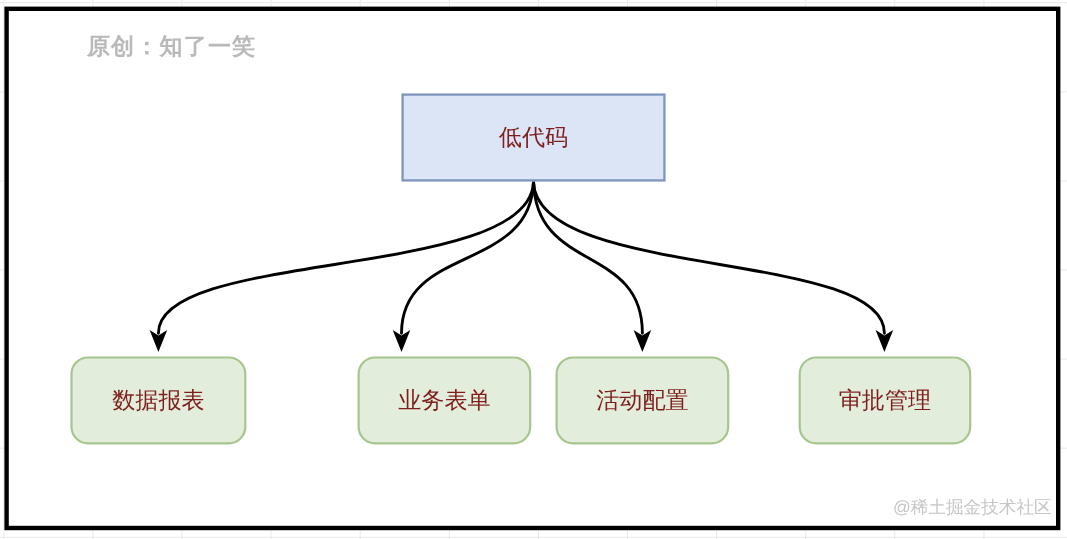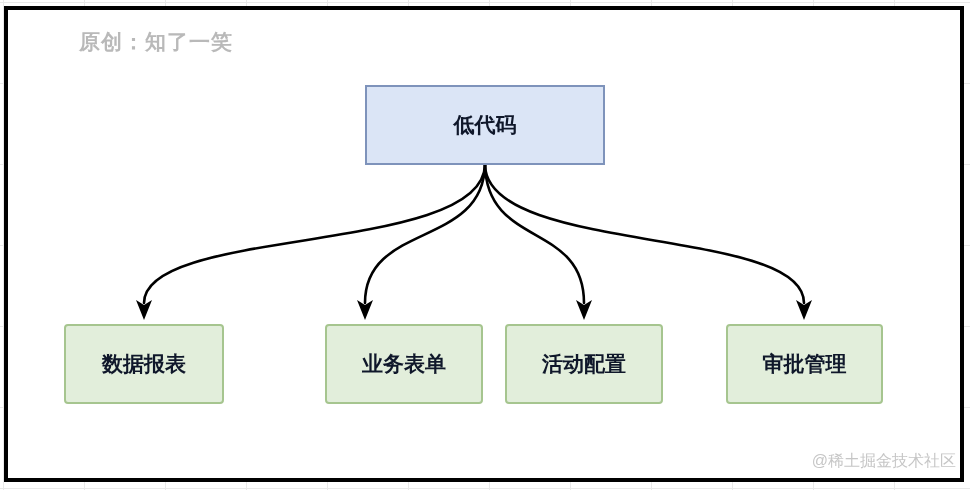--- a/index.html
+++ b/index.html
@@ -40,38 +40,38 @@
     right: 14px; top: 451px;
     font-size: 16px;
     color: #c6c6c6;
     white-space: nowrap;
   }
   .node {
     position: absolute;
     display: flex;
     align-items: center;
     justify-content: center;
-    font-weight: bold;
+    font-weight: normal;
     font-size: 21px;
-    color: #0f172a;
+    color: #7f1d1d;
     box-sizing: border-box;
     white-space: nowrap;
   }
   .node-root {
     left: 365px; top: 85px;
     width: 240px; height: 80px;
     background: #dbe5f6;
     border: 2px solid #7e93bb;
   }
   .node-child {
     top: 324px;
     height: 80px;
     background: #e2eedb;
     border: 2px solid #a6c58f;
-    border-radius: 4px;
+    border-radius: 16px;
   }
   .child-0 { left: 64px;  width: 160px; }
   .child-1 { left: 285px; width: 158px; margin-left: 40px; }
   .child-2 { left: 505px; width: 158px; text-align: center; }
   .child-3 { left: 726px; width: 157px; justify-content: center; }
   svg.edges {
     position: absolute;
     left: 0; top: 0;
     width: 970px; height: 490px;
     pointer-events: none;

